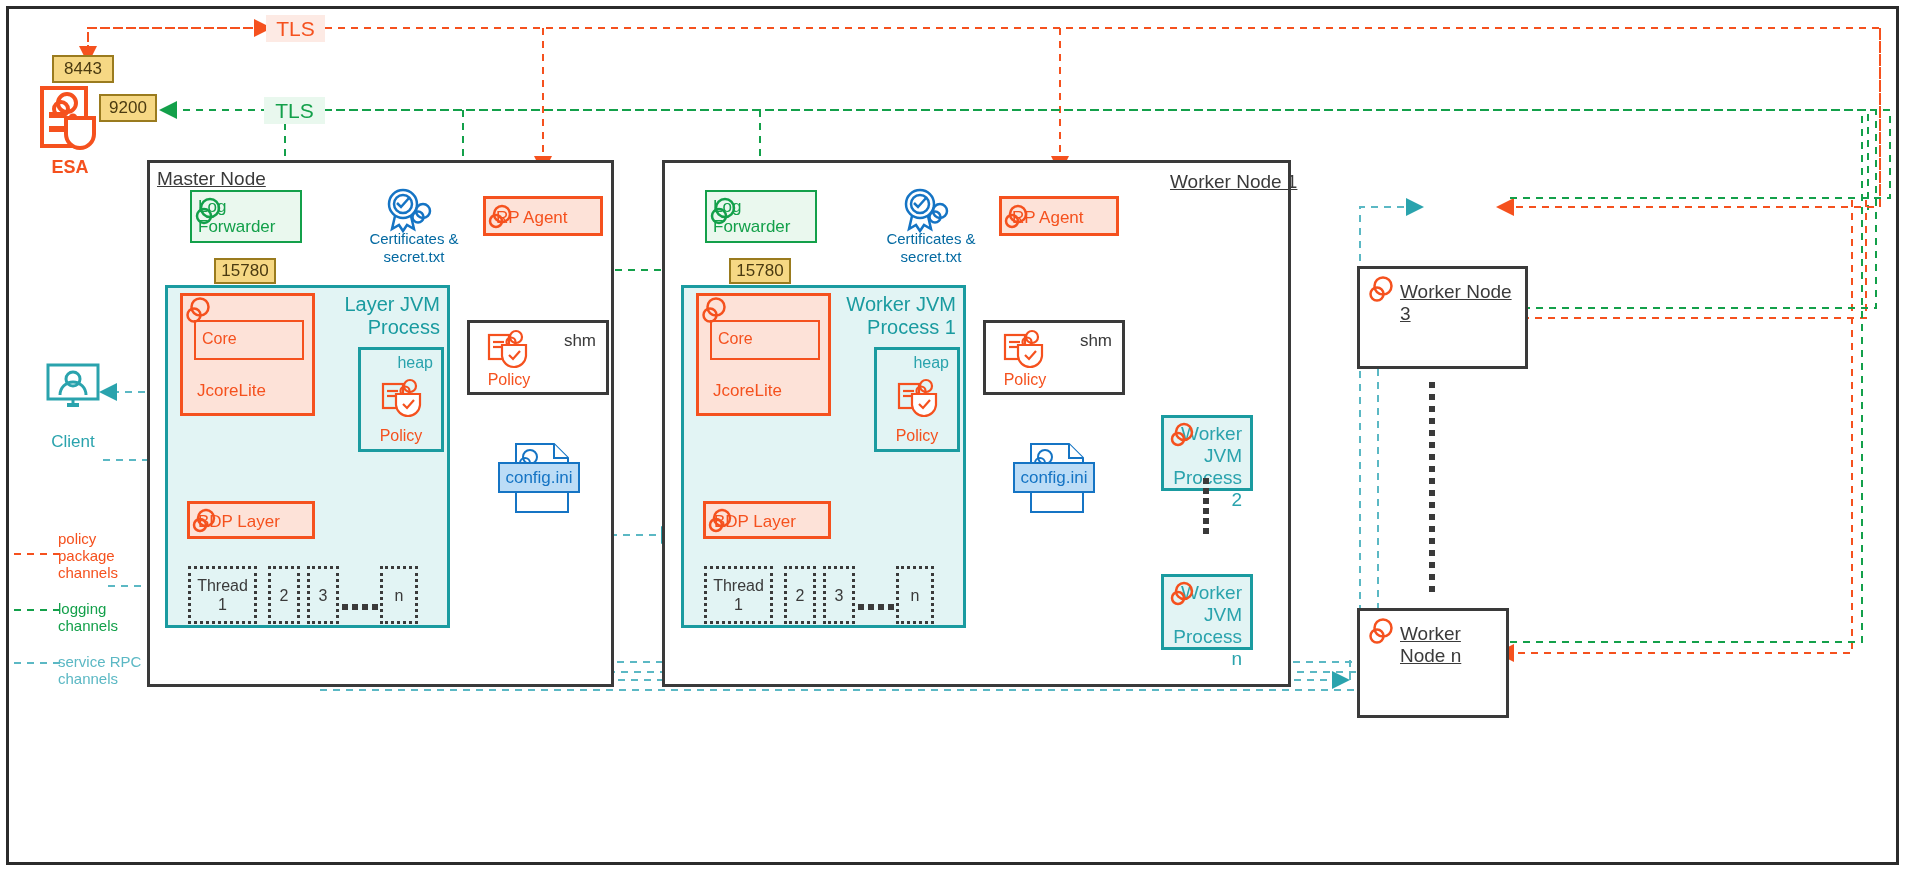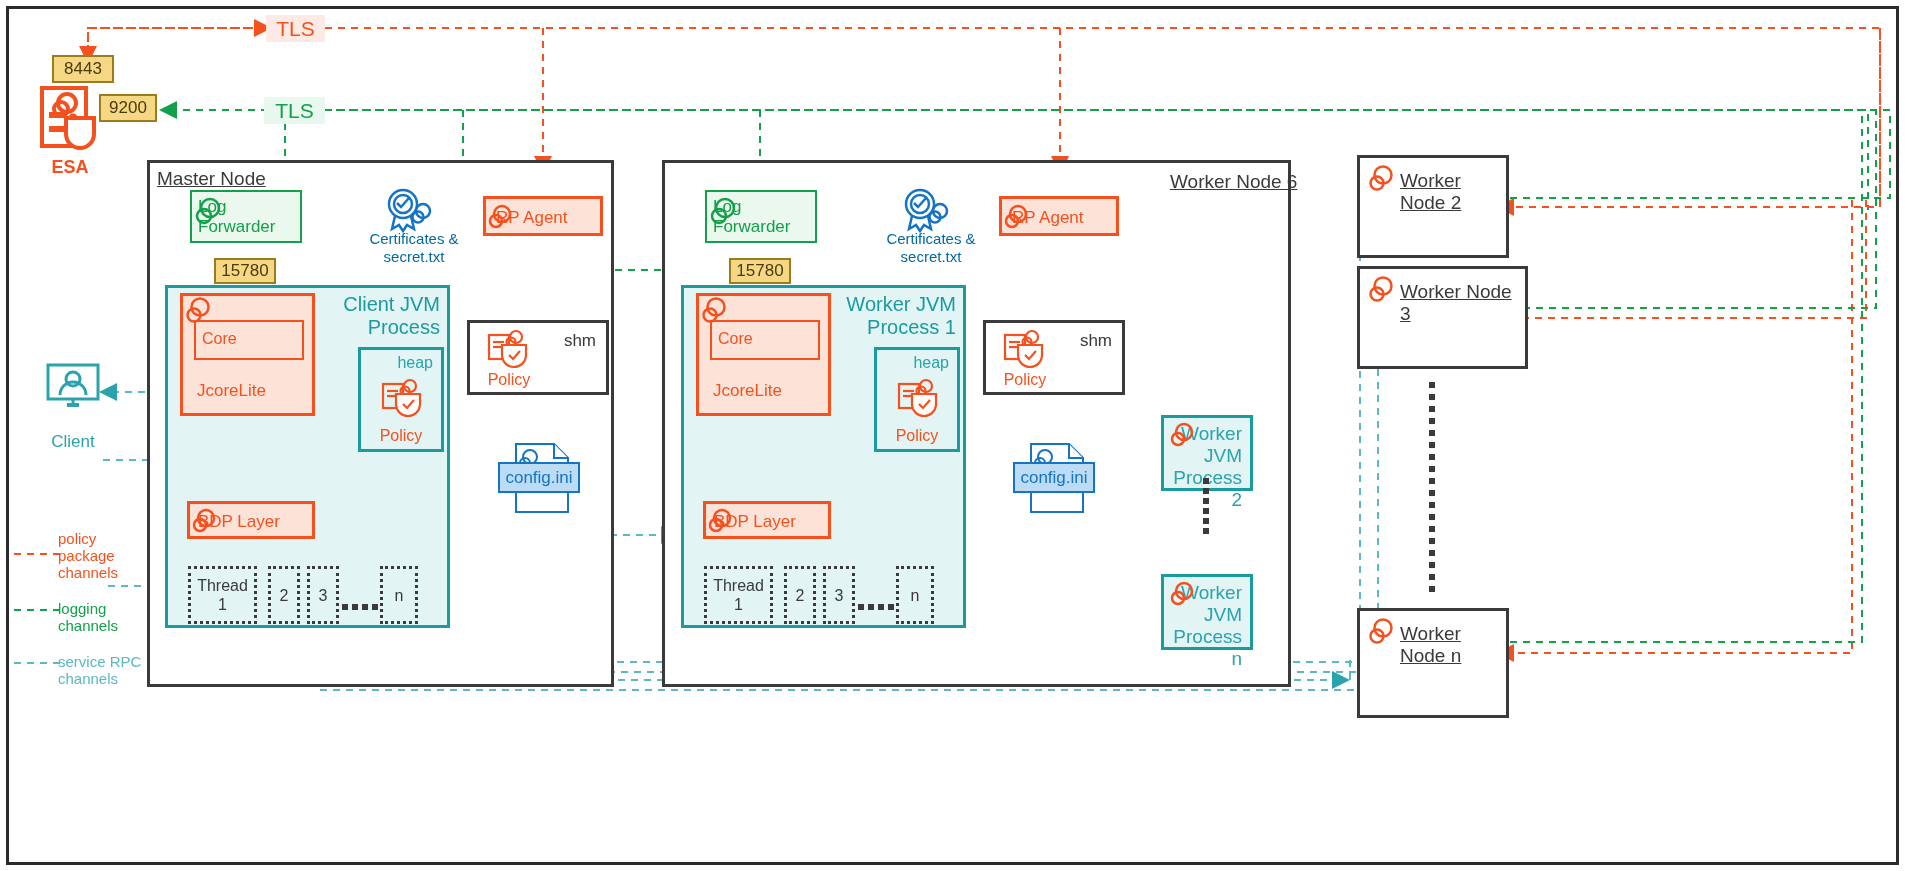--- a/index.html
+++ b/index.html
@@ -260,21 +260,21 @@
     <svg width="28" height="28" style="position:absolute;right:4px;top:5px;">
         <g fill="none" stroke="#f5511e" stroke-width="2.5">
           <circle cx="16" cy="10" r="8"></circle>
           <circle cx="10" cy="17" r="6"></circle>
         </g>
       </svg>
   </div>
 
   <div class="abs jvm-box" style="left:165px;top:285px;width:285px;height:343px;"></div>
   <div class="abs jvm-title" style="left:300px;top:293px;width:140px;">
-    <div>Client JVM</div>
+    <div>Layer JVM</div>
     <div>Process</div>
   </div>
 
   <div class="abs orange-box" style="left:180px;top:293px;width:135px;height:123px;">
     <div class="abs" style="left:11px;top:24px;width:110px;height:40px;border:2px solid #f5511e;">
       <div class="orange-txt" style="font-size:16px;padding:8px 0 0 6px;">Core</div>
     </div>
     <div class="orange-txt" style="position:absolute;left:14px;top:85px;font-size:17px;">JcoreLite</div>
     <svg width="30" height="30" style="position:absolute;right:6px;bottom:5px;">
         <g fill="none" stroke="#f5511e" stroke-width="2.5">
@@ -351,21 +351,21 @@
         <g fill="#3a3a3a">
           <rect x="0" y="0" width="6" height="6"></rect>
           <rect x="10" y="0" width="6" height="6"></rect>
           <rect x="20" y="0" width="6" height="6"></rect>
           <rect x="30" y="0" width="6" height="6"></rect>
         </g>
       </svg>
   </div>
 
   <div class="abs node-box" style="left:662px;top:160px;width:629px;height:527px;"></div>
-  <div class="abs lbl" style="left:1170px;top:171px;">Worker Node 6</div>
+  <div class="abs lbl" style="left:1170px;top:171px;">Worker Node 1</div>
 
   <div class="abs green-box ctr" style="left:705px;top:190px;width:112px;height:53px;">
     <div class="green-txt" style="font-size:17px;line-height:20px;padding-left:6px;width:100%;">
       <div>Log</div>
       <div>Forwarder</div>
     </div>
     <svg width="32" height="32" style="position:absolute;right:4px;top:4px;">
         <g fill="none" stroke="#13a04a" stroke-width="2.5">
           <circle cx="18" cy="12" r="9"></circle>
           <circle cx="12" cy="20" r="7"></circle>
@@ -521,29 +521,20 @@
     <div>JVM</div>
     <div>Process n</div>
     <svg width="28" height="28" style="position:absolute;left:4px;top:4px;">
         <g fill="none" stroke="#f5511e" stroke-width="2.5">
           <circle cx="16" cy="10" r="8"></circle>
           <circle cx="10" cy="17" r="6"></circle>
         </g>
       </svg>
   </div>
 
-  <div class="abs node-box" style="left:1357px;top:155px;width:152px;height:103px;">
-    <svg width="30" height="30" style="position:absolute;left:6px;top:6px;">
-        <g fill="none" stroke="#f5511e" stroke-width="2.5">
-          <circle cx="17" cy="11" r="8.5"></circle>
-          <circle cx="11" cy="19" r="6.5"></circle>
-        </g>
-      </svg>
-    <div class="lbl" style="position:absolute;left:40px;top:12px;">Worker Node 2</div>
-  </div>
   <div class="abs node-box" style="left:1357px;top:266px;width:171px;height:103px;">
     <svg width="30" height="30" style="position:absolute;left:6px;top:6px;">
         <g fill="none" stroke="#f5511e" stroke-width="2.5">
           <circle cx="17" cy="11" r="8.5"></circle>
           <circle cx="11" cy="19" r="6.5"></circle>
         </g>
       </svg>
     <div class="lbl" style="position:absolute;left:40px;top:12px;">Worker Node 3</div>
   </div>
   <div class="abs" style="left:1429px;top:382px;width:8px;height:216px;">

